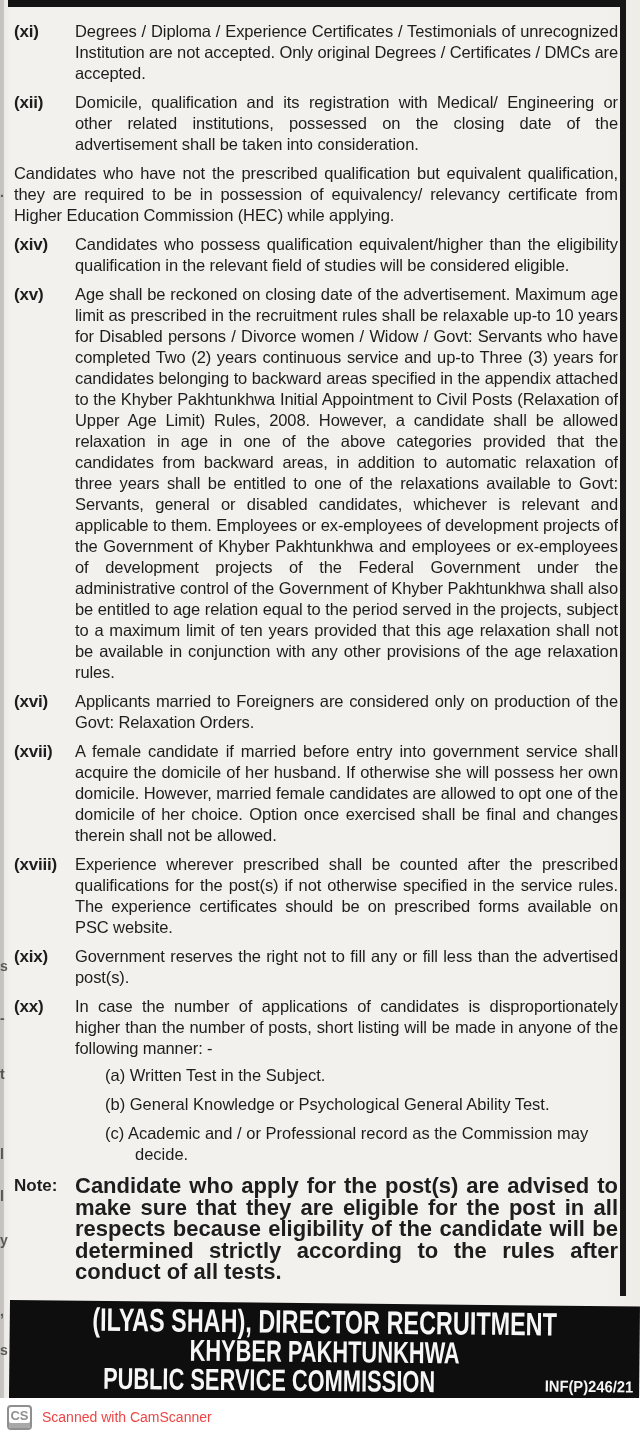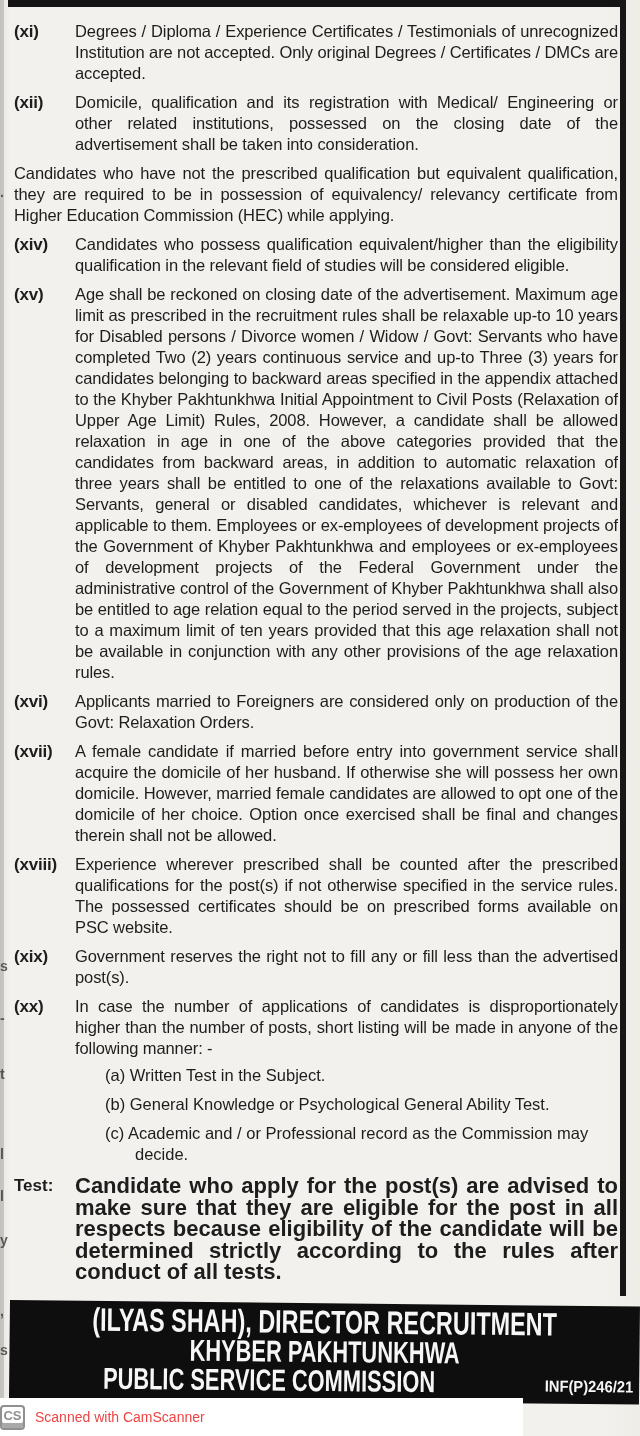--- a/index.html
+++ b/index.html
@@ -45,23 +45,23 @@
   .banner .l2 span, .banner .l3 span { font-size:28px; line-height:29px; }
   .banner .l3 { margin-right:110px; }
   .inf-ref {
     position:absolute; right:6px; bottom:8px;
     font-weight:bold; font-size:16px;
     display:inline-block; transform:scaleX(.92); transform-origin:right;
   }
 
   
   .scanbar {
-    position:absolute; left:0; bottom:0; width:523px; height:38px;
+    position:absolute; left:0; bottom:0; width:640px; height:38px;
     background:#ffffff; display:flex; align-items:center; gap:10px;
-    box-sizing:border-box; 
+    box-sizing:border-box; padding-left:7px;
   }
   .cs-badge {
     width:25px; height:25px; box-sizing:border-box;
     border:2px solid #8f8f8f; border-radius:4px; background:#fdfdfd;
     color:#8f8f8f; font-weight:bold; font-size:13px;
     display:flex; align-items:center; justify-content:center;
     box-shadow:inset 0 -5px 0 #a8a8a8;
     padding-bottom:4px;
   }
   .scan-label { color:#ef4444; font-size:14px; }
@@ -116,41 +116,41 @@
       <div class="body">Applicants married to Foreigners are considered only on production of the Govt: Relaxation Orders.</div>
     </div>
 
     <div class="clause">
       <div class="num">(xvii)</div>
       <div class="body">A female candidate if married before entry into government service shall acquire the domicile of her husband. If otherwise she will possess her own domicile. However, married female candidates are allowed to opt one of the domicile of her choice. Option once exercised shall be final and changes therein shall not be allowed.</div>
     </div>
 
     <div class="clause">
       <div class="num">(xviii)</div>
-      <div class="body">Experience wherever prescribed shall be counted after the prescribed qualifications for the post(s) if not otherwise specified in the service rules. The possessed certificates should be on prescribed forms available on PSC website.</div>
+      <div class="body">Experience wherever prescribed shall be counted after the prescribed qualifications for the post(s) if not otherwise specified in the service rules. The experience certificates should be on prescribed forms available on PSC website.</div>
     </div>
 
     <div class="clause">
       <div class="num">(xix)</div>
       <div class="body">Government reserves the right not to fill any or fill less than the advertised post(s).</div>
     </div>
 
     <div class="clause" style="margin-bottom:2px">
       <div class="num">(xx)</div>
       <div class="body">In case the number of applications of candidates is disproportionately higher than the number of posts, short listing will be made in anyone of the following manner: -</div>
     </div>
 
     <div class="subitems">
       <div class="subitem">(a) Written Test in the Subject.</div>
       <div class="subitem">(b) General Knowledge or Psychological General Ability Test.</div>
       <div class="subitem">(c) Academic and / or Professional record as the Commission may decide.</div>
     </div>
 
     <div class="note">
-      <div class="label">Test:</div>
+      <div class="label">Note:</div>
       <div class="body">Candidate who apply for the post(s) are advised to make sure that they are eligible for the post in all respects because eligibility of the candidate will be determined strictly according to the rules after conduct of all tests.</div>
     </div>
 
   </div>
 
   <div class="banner">
     <div class="l1"><span>(ILYAS SHAH), DIRECTOR RECRUITMENT</span></div>
     <div class="l2"><span>KHYBER PAKHTUNKHWA</span></div>
     <div class="l3"><span>PUBLIC SERVICE COMMISSION</span></div>
     <div class="inf-ref">INF(P)246/21</div>

